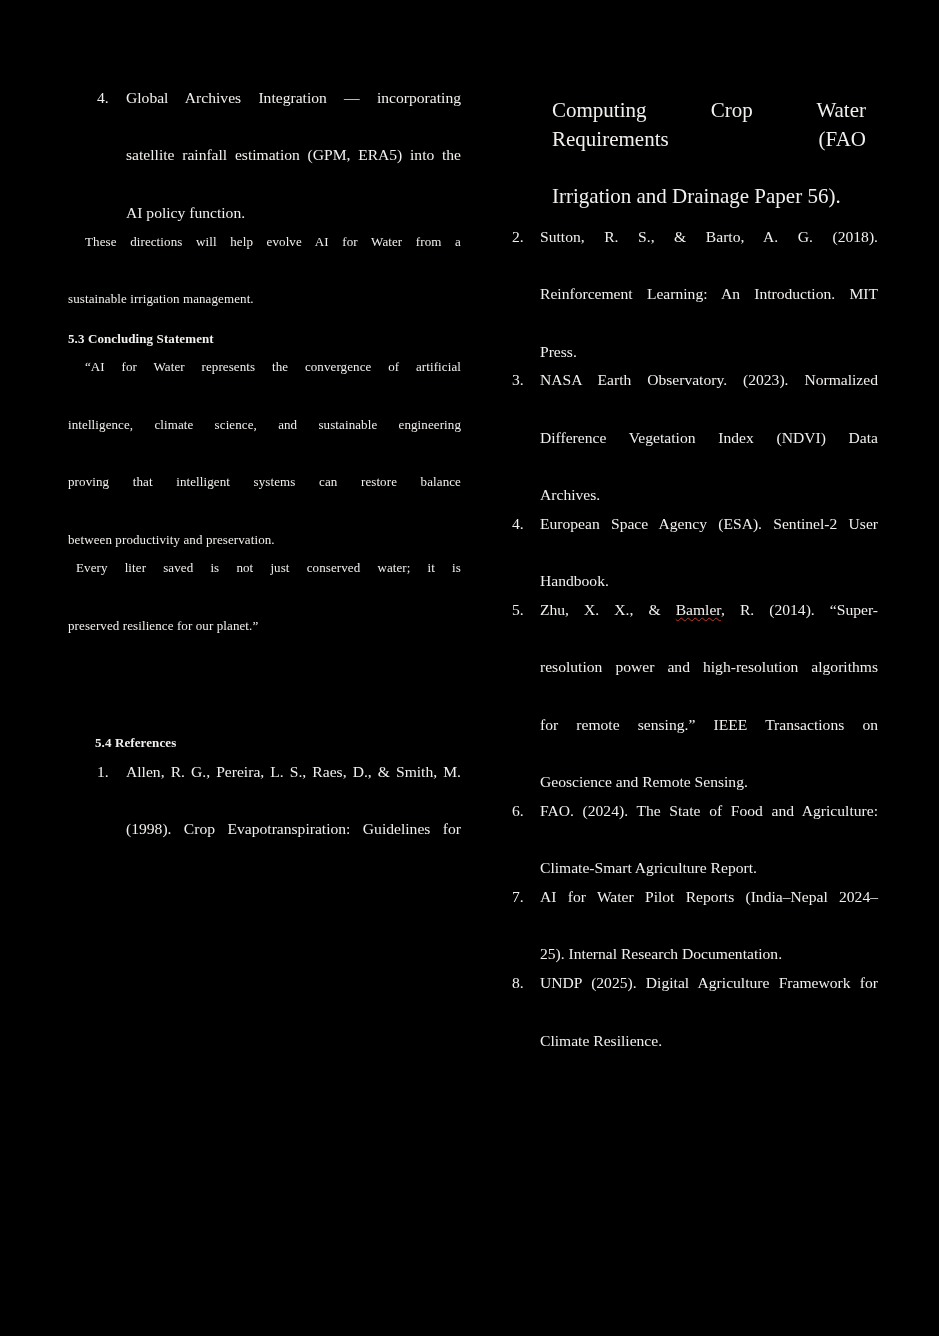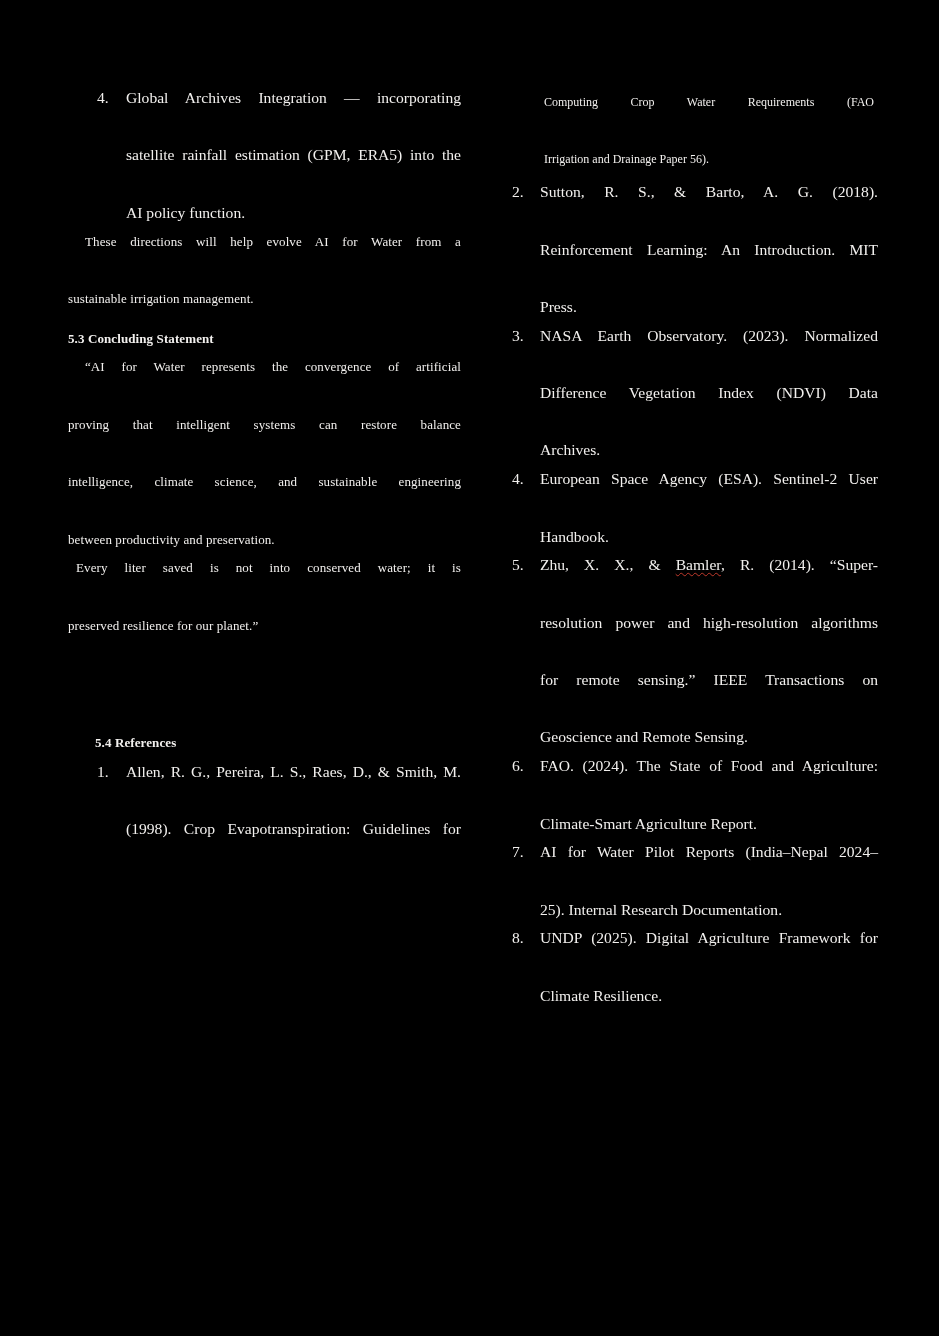--- a/index.html
+++ b/index.html
@@ -79,25 +79,25 @@
     font-size: 15.6px;
     line-height: 28.7px;
   }
   
   .col-right .numlist li { padding-left: 28px; }
   .col-right .numlist li > .marker { left: 0px; }
 
   
   .cont {
     padding-left: 28px;
-    font-size: 12px;
-    line-height: 28.7px;
-    text-align: justify;
-    text-justify: inter-word;
-    margin: 4px;
+    font-size: 21px;
+    line-height: 28.7px;
+    text-align: justify;
+    text-justify: inter-word;
+    margin: 12px;
   }
 
   
   .jline {
     display: block;
     text-align: justify;
     text-justify: inter-word;
   }
   .jline::after {
     content: "";
@@ -138,27 +138,27 @@
         <span class="jline" style="text-indent:17px;">These directions will help evolve AI for Water from a</span>
         <span class="lastline">sustainable irrigation management.</span>
       </p>
 
       <div class="vgap-sm"></div>
 
       <h3 class="heading">5.3 Concluding Statement</h3>
 
       <p class="para">
         <span class="jline" style="text-indent:17px;">“AI for Water represents the convergence of artificial</span>
+        <span class="jline">intelligence, climate science, and sustainable engineering</span>
         <span class="jline">proving that intelligent systems can restore balance</span>
-        <span class="jline">intelligence, climate science, and sustainable engineering</span>
         <span class="lastline">between productivity and preservation.</span>
       </p>
 
       <p class="para">
-        <span class="jline" style="text-indent:8px;">Every liter saved is not into conserved water; it is</span>
+        <span class="jline" style="text-indent:8px;">Every liter saved is not just conserved water; it is</span>
         <span class="lastline">preserved resilience for our planet.”</span>
       </p>
 
       <div class="vgap-lg"></div>
 
       <h3 class="heading ind">5.4 References</h3>
 
       <ol class="numlist">
         <li>
           <span class="marker">1.</span>

